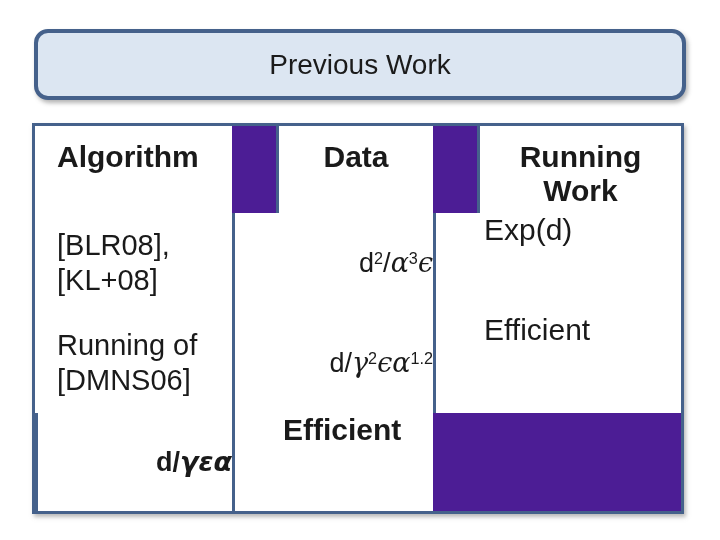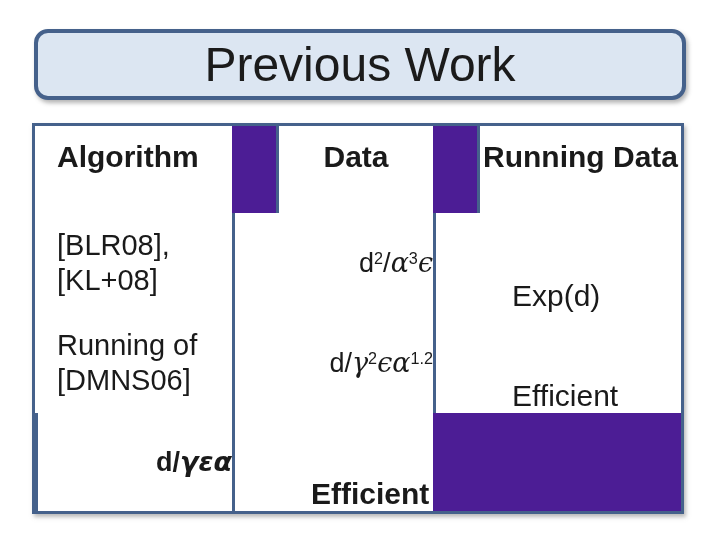--- a/index.html
+++ b/index.html
@@ -22,21 +22,21 @@
     position:absolute;
     left:34px;top:29px;
     width:652px;height:71px;
     background:var(--title-fill);
     border:4px solid var(--border-blue);
     border-radius:14px;
     box-shadow:2px 3px 4px rgba(90,90,90,0.45);
     display:flex;align-items:center;justify-content:center;
   }
   .title-text{
-    font-size:48px;
+    font-size:28px;
     color:#1b1b1b;
     letter-spacing:0px;
   }
   .ptable{
     position:absolute;
     left:32px;top:123px;
     width:652px;height:391px;
     border:3px solid var(--border-blue);
     box-shadow:2px 3px 4px rgba(120,120,120,0.5);
     background:#4c1d95;
@@ -63,22 +63,22 @@
     color:var(--accent-orange);
     font-weight:bold;
   }
   .fcell{
     display:flex;align-items:center;
     padding-left:41px;
     font-size:27px;
     justify-content:flex-end;
   }
   .rtcell{
-    display:flex;align-items:flex-end;
-    padding-left:76px;
+    display:flex;align-items:flex-start;
+    padding-left:48px;
     font-size:30px;
   }
   .rt-bold{font-weight:bold;}
   
   .formula .p{font-family:"Liberation Sans",sans-serif;}
   .formula .g{font-family:"DejaVu Serif",serif;font-style:italic;}
   .formula .s{font-size:0.60em;vertical-align:0.52em;letter-spacing:0;}
   .formula.fbold{font-weight:bold;}
   .formula.fbold .g{font-family:"DejaVu Sans",sans-serif;font-weight:bold;}
 </style>
@@ -86,21 +86,21 @@
 <body>
 
 <div class="title-box">
   <div class="title-text">Previous Work</div>
 </div>
 
 <div class="ptable">
 
   <div class="cell hcell h1 c1">Algorithm</div>
   <div class="cell hcell h2 c2">Data</div>
-  <div class="cell hcell h3 c3">Running Data</div>
+  <div class="cell hcell h3 c3">Running Work</div>
 
   <div class="cell algo c1">
     <span>[BLR08],</span>
     <span>[KL+08]</span>
   </div>
   <div class="cell fcell c2">
     <span class="formula"><span class="p">d</span><span class="s">2</span><span class="p">/</span><span class="g">α</span><span class="s">3</span><span class="g">ϵ</span></span>
   </div>
   <div class="cell rtcell c3">
     <span>Exp(d)</span>

